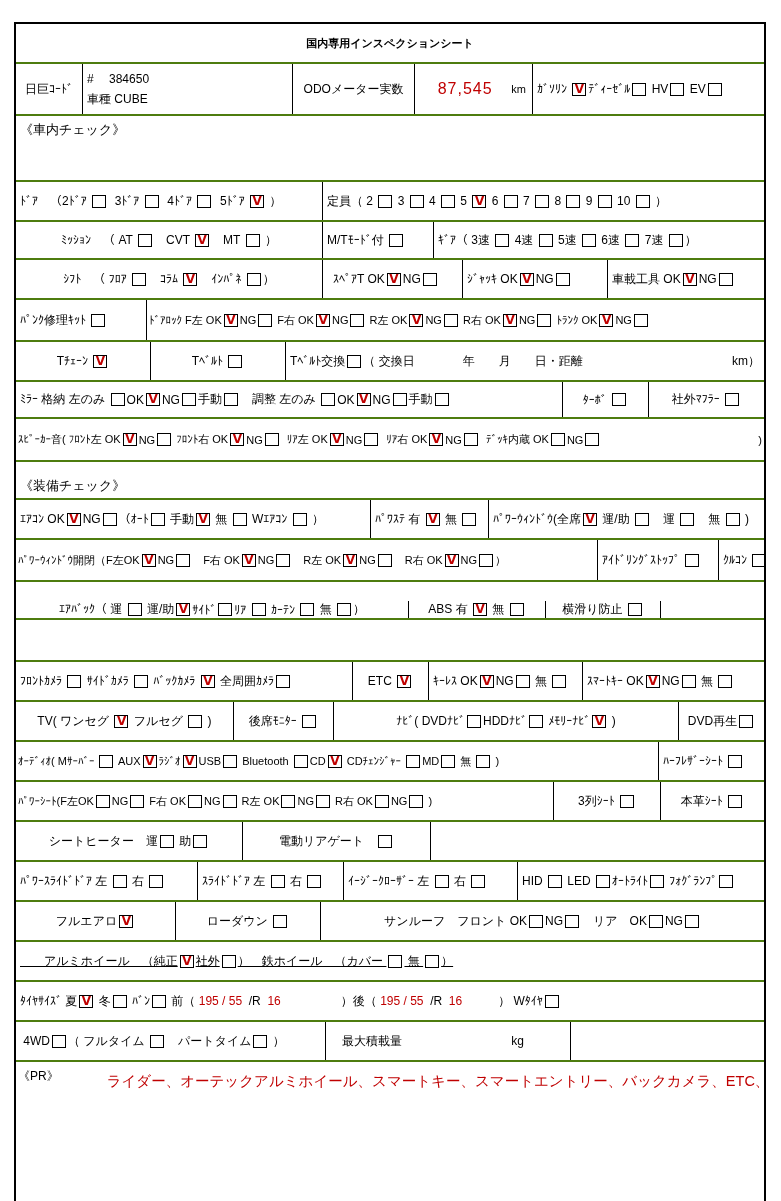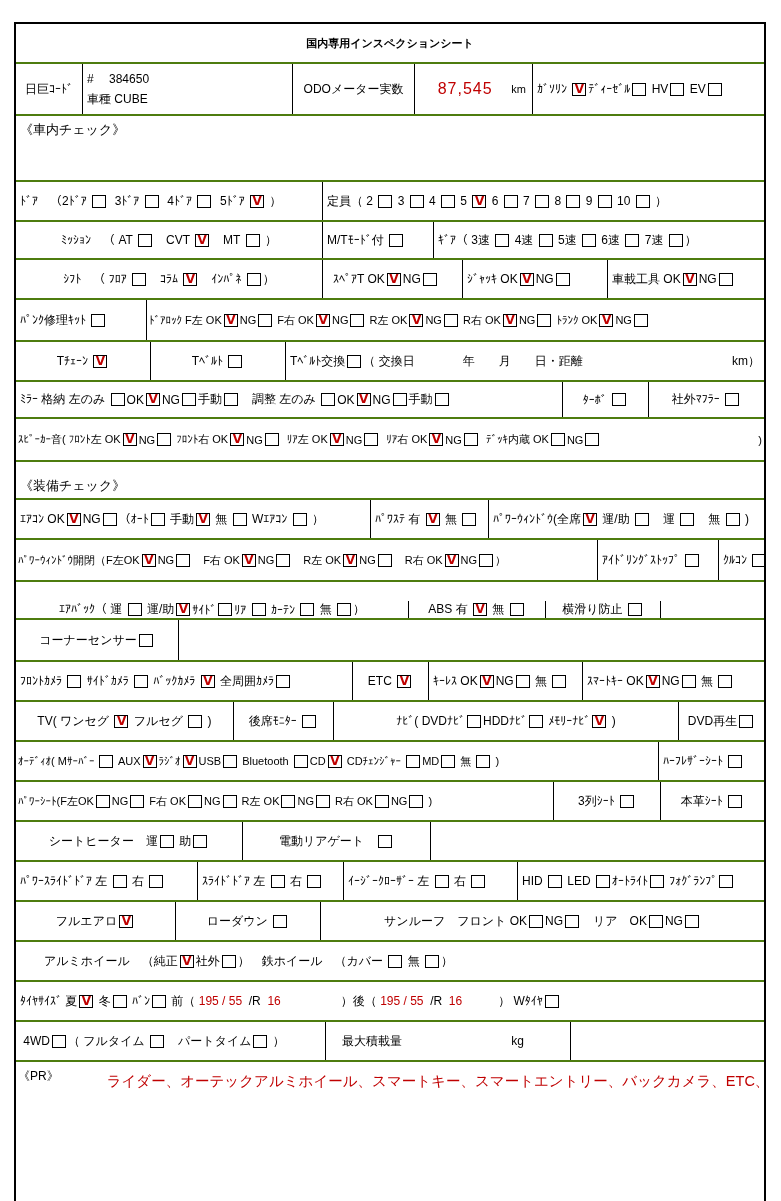--- a/index.html
+++ b/index.html
@@ -95,21 +95,20 @@
       <div class="cell" style="flex: 0 0 121px;"><span class="txt">ｱｲﾄﾞﾘﾝｸﾞｽﾄｯﾌﾟ </span><span class="cb"></span></div>
       <div class="cell" style="flex: 1 1 0px;"><span class="txt">ｸﾙｺﾝ </span><span class="cb"></span></div>
     </div>
     <div class="row" style="height: 38px; align-items: flex-end;">
       <div class="cell center" style="flex: 0 0 393px;"><span class="txt">ｴｱﾊﾞｯｸ（ 運 </span><span class="cb"></span><span class="txt"> 運/助</span><span class="cb on"><span class="v">V</span></span><span class="txt">ｻｲﾄﾞ</span><span class="cb"></span><span class="txt">ﾘｱ </span><span class="cb"></span><span class="txt"> ｶｰﾃﾝ </span><span class="cb"></span><span class="txt"> 無 </span><span class="cb"></span><span class="txt">）</span></div>
       <div class="cell center" style="flex: 0 0 137px;"><span class="txt">ABS 有 </span><span class="cb on"><span class="v">V</span></span><span class="txt"> 無 </span><span class="cb"></span></div>
       <div class="cell center" style="flex: 0 0 115px;"><span class="txt">横滑り防止 </span><span class="cb"></span></div>
       <div class="cell" style="flex: 1 1 0px;"></div>
     </div>
     <div class="row" style="height: 42px;">
-      <div class="cell center" style="flex: 0 0 163px;"><span class="txt">コーナーセンサー</span><span class="cb"></span></div>
       <div class="cell" style="flex: 1 1 0px;"></div>
     </div>
     <div class="row" style="height: 40px;">
       <div class="cell" style="flex: 0 0 337px;"><span class="txt">ﾌﾛﾝﾄｶﾒﾗ </span><span class="cb"></span><span class="txt"> ｻｲﾄﾞｶﾒﾗ </span><span class="cb"></span><span class="txt"> ﾊﾞｯｸｶﾒﾗ </span><span class="cb on"><span class="v">V</span></span><span class="txt"> 全周囲ｶﾒﾗ</span><span class="cb"></span></div>
       <div class="cell center" style="flex: 0 0 76px;"><span class="txt">ETC </span><span class="cb on"><span class="v">V</span></span></div>
       <div class="cell" style="flex: 0 0 154px;"><span class="txt">ｷｰﾚｽ OK</span><span class="cb on"><span class="v">V</span></span><span class="txt">NG</span><span class="cb"></span><span class="txt"> 無 </span><span class="cb"></span></div>
       <div class="cell" style="flex: 1 1 0px;"><span class="txt">ｽﾏｰﾄｷｰ OK</span><span class="cb on"><span class="v">V</span></span><span class="txt">NG</span><span class="cb"></span><span class="txt"> 無 </span><span class="cb"></span></div>
     </div>
     <div class="row" style="height: 40px;">
       <div class="cell center" style="flex: 0 0 218px;"><span class="txt">TV( ワンセグ </span><span class="cb on"><span class="v">V</span></span><span class="txt"> フルセグ </span><span class="cb"></span><span class="txt"> )</span></div>
@@ -136,21 +135,21 @@
       <div class="cell" style="flex: 0 0 146px;"><span class="txt">ｽﾗｲﾄﾞﾄﾞｱ 左 </span><span class="cb"></span><span class="txt"> 右 </span><span class="cb"></span></div>
       <div class="cell" style="flex: 0 0 174px;"><span class="txt">ｲｰｼﾞｰｸﾛｰｻﾞｰ 左 </span><span class="cb"></span><span class="txt"> 右 </span><span class="cb"></span></div>
       <div class="cell" style="flex: 1 1 0px;"><span class="txt">HID </span><span class="cb"></span><span class="txt"> LED </span><span class="cb"></span><span class="txt">ｵｰﾄﾗｲﾄ</span><span class="cb"></span><span class="txt"> ﾌｫｸﾞﾗﾝﾌﾟ</span><span class="cb"></span></div>
     </div>
     <div class="row" style="height: 40px;">
       <div class="cell center" style="flex: 0 0 160px;"><span class="txt">フルエアロ</span><span class="cb on"><span class="v">V</span></span></div>
       <div class="cell center" style="flex: 0 0 145px;"><span class="txt">ローダウン </span><span class="cb"></span></div>
       <div class="cell center" style="flex: 1 1 0px;"><span class="txt">サンルーフ　フロント OK</span><span class="cb"></span><span class="txt">NG</span><span class="cb"></span><span class="txt">　リア　OK</span><span class="cb"></span><span class="txt">NG</span><span class="cb"></span></div>
     </div>
     <div class="row" style="height: 40px;">
-      <div class="cell" style="flex: 1 1 0px;"><span class="txt">　　アルミホイール　（純正</span><span class="cb on"><span class="v">V</span></span><span class="txt">社外</span><span class="cb"></span><span class="txt">）　鉄ホイール　（カバー </span><span class="cb"></span><span class="txt"> 無 </span><span class="cb"></span><span class="txt">）</span></div>
+      <div class="cell" style="flex: 1 1 0px; text-decoration: underline;"><span class="txt">　　アルミホイール　（純正</span><span class="cb on"><span class="v">V</span></span><span class="txt">社外</span><span class="cb"></span><span class="txt">）　鉄ホイール　（カバー </span><span class="cb"></span><span class="txt"> 無 </span><span class="cb"></span><span class="txt">）</span></div>
     </div>
     <div class="row" style="height: 40px;">
       <div class="cell" style="flex: 1 1 0px;"><span class="txt">ﾀｲﾔｻｲｽﾞ 夏</span><span class="cb on"><span class="v">V</span></span><span class="txt"> 冬</span><span class="cb"></span><span class="txt"> ﾊﾞﾝ</span><span class="cb"></span><span class="txt"> 前（ </span><span class="txt red">195 / 55</span><span class="txt">  /R  </span><span class="txt red">16</span><span class="txt">　　　　　）後（ </span><span class="txt red">195 / 55</span><span class="txt">  /R  </span><span class="txt red">16</span><span class="txt">　　　） Wﾀｲﾔ</span><span class="cb"></span></div>
     </div>
     <div class="row" style="height: 40px;">
       <div class="cell" style="flex: 0 0 310px;"><span class="txt"> 4WD</span><span class="cb"></span><span class="txt">（ フルタイム </span><span class="cb"></span><span class="txt">　パートタイム</span><span class="cb"></span><span class="txt"> ）</span></div>
       <div class="cell" style="flex: 0 0 245px;"><span class="txt">　最大積載量</span><span class="txt push kg">kg</span></div>
       <div class="cell" style="flex: 1 1 0px;"></div>
     </div>
     <div class="row" style="height: 160px;">

